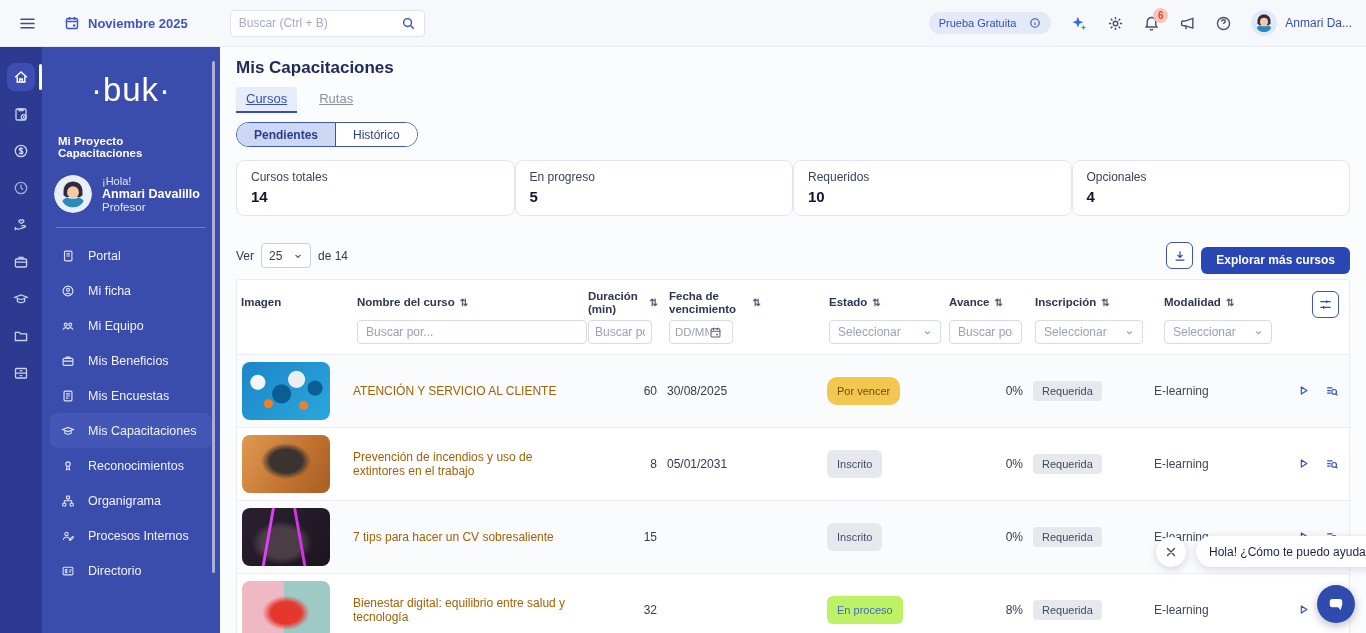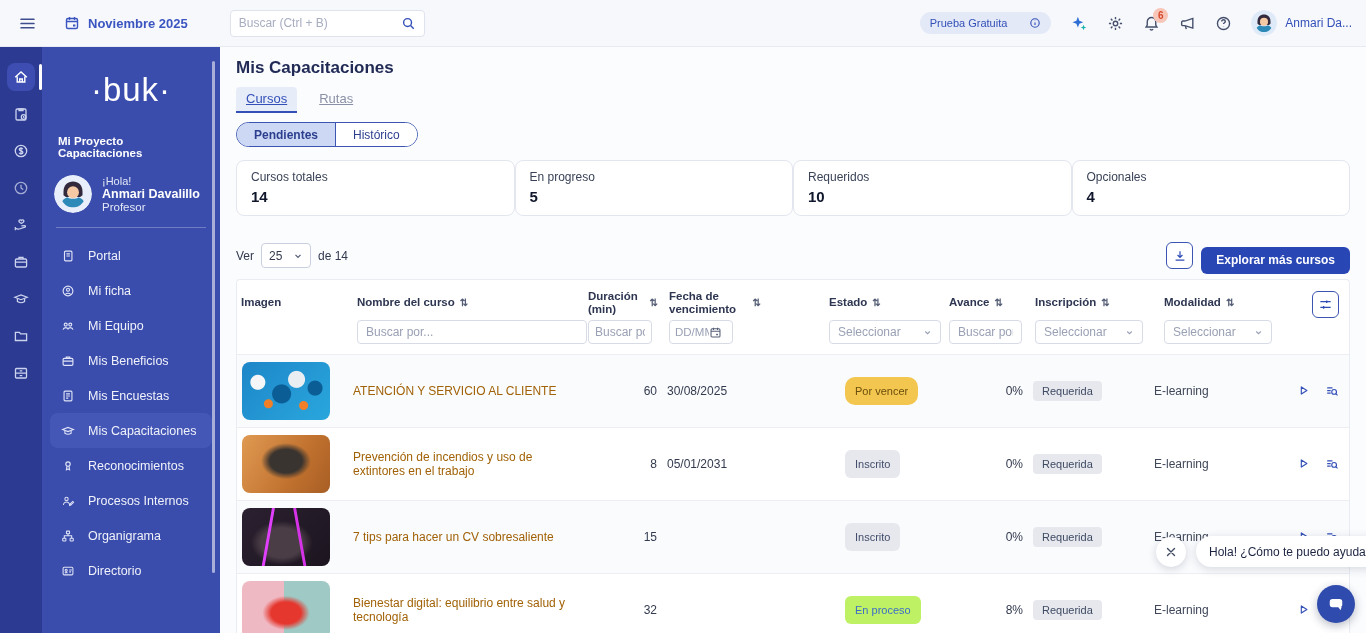--- a/index.html
+++ b/index.html
@@ -7,21 +7,21 @@
   svg.ic { display:block; }
 
   
   .topbar{ position:absolute; left:0; top:0; width:1366px; height:47px; background:#f6f8fc; border-bottom:1px solid #e7eaf2; display:flex; align-items:center; padding:0 14px; z-index:5;}
   .hamburger{ width:26px;height:26px; display:flex;align-items:center;justify-content:center; color:#3f4d8f; cursor:pointer; background:none;border:none;}
   .tb-date{ display:flex; align-items:center; gap:8px; margin-left:24px; color:#3b55c0; font-size:13px; font-weight:700; cursor:pointer;}
   .tb-search{ margin-left:42px; width:195px; height:27px; background:#fff; border:1px solid #dfe3ee; border-radius:4px; display:flex; align-items:center; padding:0 8px; }
   .tb-search input{ border:none; outline:none; flex:1; font-size:12px; color:#444; font-family:inherit; background:transparent;}
   .tb-search input::placeholder{ color:#a7adc0; }
   .tb-right{ margin-left:auto; display:flex; align-items:center; gap:19px; }
-  .trial-pill{ background:#e3e9f6; color:#3350b8; font-size:11px; height:22px; border-radius:11px; display:flex; align-items:center; gap:22px; padding:8px 10px; cursor:pointer;}
+  .trial-pill{ background:#e3e9f6; color:#3350b8; font-size:11px; height:22px; border-radius:11px; display:flex; align-items:center; gap:13px; padding:8px 10px; cursor:pointer;}
   .tb-icon{ color:#454f6b; background:none;border:none; cursor:pointer; position:relative; display:flex;}
   .bell-badge{ position:absolute; top:-7px; right:-8px; min-width:15px; height:15px; border-radius:8px; background:#f8c6b8; color:#d44a2e; font-size:10px; font-weight:700; display:flex; align-items:center; justify-content:center; padding:0 3px;}
   .tb-user{ display:flex; align-items:center; gap:8px; cursor:pointer;}
   .tb-user .uname{ color:#3350b8; font-size:12px; max-width:72px; white-space:nowrap; overflow:hidden;}
   .avatar-sm{ width:26px;height:26px; border-radius:50%; overflow:hidden; }
 
   
   .rail{ position:absolute; left:0; top:47px; bottom:0; width:42px; background:#2c3a91; display:flex; flex-direction:column; align-items:center; padding-top:16px; gap:9px; z-index:4;}
   .rail-item{ width:28px; height:28px; border-radius:8px; display:flex; align-items:center; justify-content:center; color:#ccd3ee; cursor:pointer; background:none; border:none; position:relative;}
   .rail-item.active{ background:#3d4db1; color:#fff; }
@@ -99,21 +99,21 @@
   .thumb-2{ background:radial-gradient(ellipse at 50% 45%, #3a3430 0 26%, transparent 40%), linear-gradient(120deg,#e09a52,#c1722f 60%,#a85e24);}
   .thumb-3{ background:linear-gradient(100deg, transparent 30%, #e040fb 31% 33%, transparent 34%),
                        linear-gradient(80deg, transparent 62%, #d633e8 63% 65%, transparent 66%),
                        radial-gradient(ellipse at 45% 60%, #4a3d46 0 30%, transparent 45%),
                        linear-gradient(135deg,#2b2030,#1c151f);}
   .thumb-4{ background:radial-gradient(ellipse at 50% 55%, #e5372e 0 24%, transparent 38%),
                        linear-gradient(90deg,#efb9c3 0 48%,#9fc9c4 48%);}
   .cname{ font-size:12px; color:#a16207; padding-right:14px;}
   .cdur{ font-size:12px; color:#333a4f; justify-self:end; padding-right:4px;}
   .cdue{ font-size:12px; color:#333a4f; padding-left:6px;}
-  .status-badge{ display:inline-block; font-size:11px; padding:8px 10px; border-radius:10px; margin-left:20px;}
+  .status-badge{ display:inline-block; font-size:11px; padding:8px 10px; border-radius:10px; margin-left:2px;}
   .status-badge[data-type="warning"]{ background:#f3c64f; color:#6b4e0e;}
   .status-badge[data-type="neutral"]{ background:#e7e8ee; color:#414d6b; border-radius:6px;}
   .status-badge[data-type="info"]{ background:#bef264; color:#3d6cc8; border-radius:6px;}
   .cprog{ font-size:12px; color:#333a4f; justify-self:end; padding-right:8px;}
   .enroll-badge{ display:inline-block; font-size:11px; background:#e6e8ed; color:#3f4a63; padding:4px 9px; border-radius:4px; margin-left:2px;}
   .cmod{ font-size:12px; color:#3f4759; padding-left:2px;}
   .cact{ display:flex; gap:15px; justify-content:flex-end; padding-right:10px; color:#3350b8;}
   .cact .abtn{ background:none; border:none; color:#3350b8; cursor:pointer; display:flex;}
 
   
@@ -363,37 +363,37 @@
           <svg class="ic" width="14" height="14" viewBox="0 0 16 16" fill="none" stroke="currentColor" stroke-width="1.3">
             <circle cx="8" cy="5.8" r="2.5"></circle>
             <path d="M6.9 8 6.2 12.4l1.8-.9 1.8.9L9.1 8"></path>
           </svg>
         </span>
       <span>Reconocimientos</span>
     </div>
     <div class="sb-item">
       <span class="mi">
           <svg class="ic" width="14" height="14" viewBox="0 0 16 16" fill="none" stroke="currentColor" stroke-width="1.2">
-            <circle cx="6.3" cy="5.6" r="1.9"></circle>
-            <path d="M2.8 12.6a3.5 3.5 0 0 1 7 0"></path>
-            <path d="M10.3 11.6l3.1-3.1 1 1-3.1 3.1-1.4.4Z"></path>
-          </svg>
-        </span>
-      <span>Procesos Internos</span>
-    </div>
-    <div class="sb-item">
-      <span class="mi">
-          <svg class="ic" width="14" height="14" viewBox="0 0 16 16" fill="none" stroke="currentColor" stroke-width="1.2">
             <rect x="6.2" y="2.4" width="3.6" height="3" rx=".6"></rect>
             <rect x="2" y="10.6" width="3.6" height="3" rx=".6"></rect>
             <rect x="10.4" y="10.6" width="3.6" height="3" rx=".6"></rect>
             <path d="M8 5.4v2.4M3.8 10.6V7.8h8.4v2.8"></path>
           </svg>
         </span>
       <span>Organigrama</span>
+    </div>
+    <div class="sb-item">
+      <span class="mi">
+          <svg class="ic" width="14" height="14" viewBox="0 0 16 16" fill="none" stroke="currentColor" stroke-width="1.2">
+            <circle cx="6.3" cy="5.6" r="1.9"></circle>
+            <path d="M2.8 12.6a3.5 3.5 0 0 1 7 0"></path>
+            <path d="M10.3 11.6l3.1-3.1 1 1-3.1 3.1-1.4.4Z"></path>
+          </svg>
+        </span>
+      <span>Procesos Internos</span>
     </div>
     <div class="sb-item">
       <span class="mi">
           <svg class="ic" width="14" height="14" viewBox="0 0 16 16" fill="none" stroke="currentColor" stroke-width="1.2">
             <rect x="2.4" y="3.8" width="11.2" height="8.6" rx="1.2"></rect>
             <circle cx="5.9" cy="7.2" r="1.2"></circle>
             <path d="M4.4 10.4a2 2 0 0 1 3 0M9.4 6.8h3M9.4 9h2"></path>
           </svg>
         </span>
       <span>Directorio</span>

